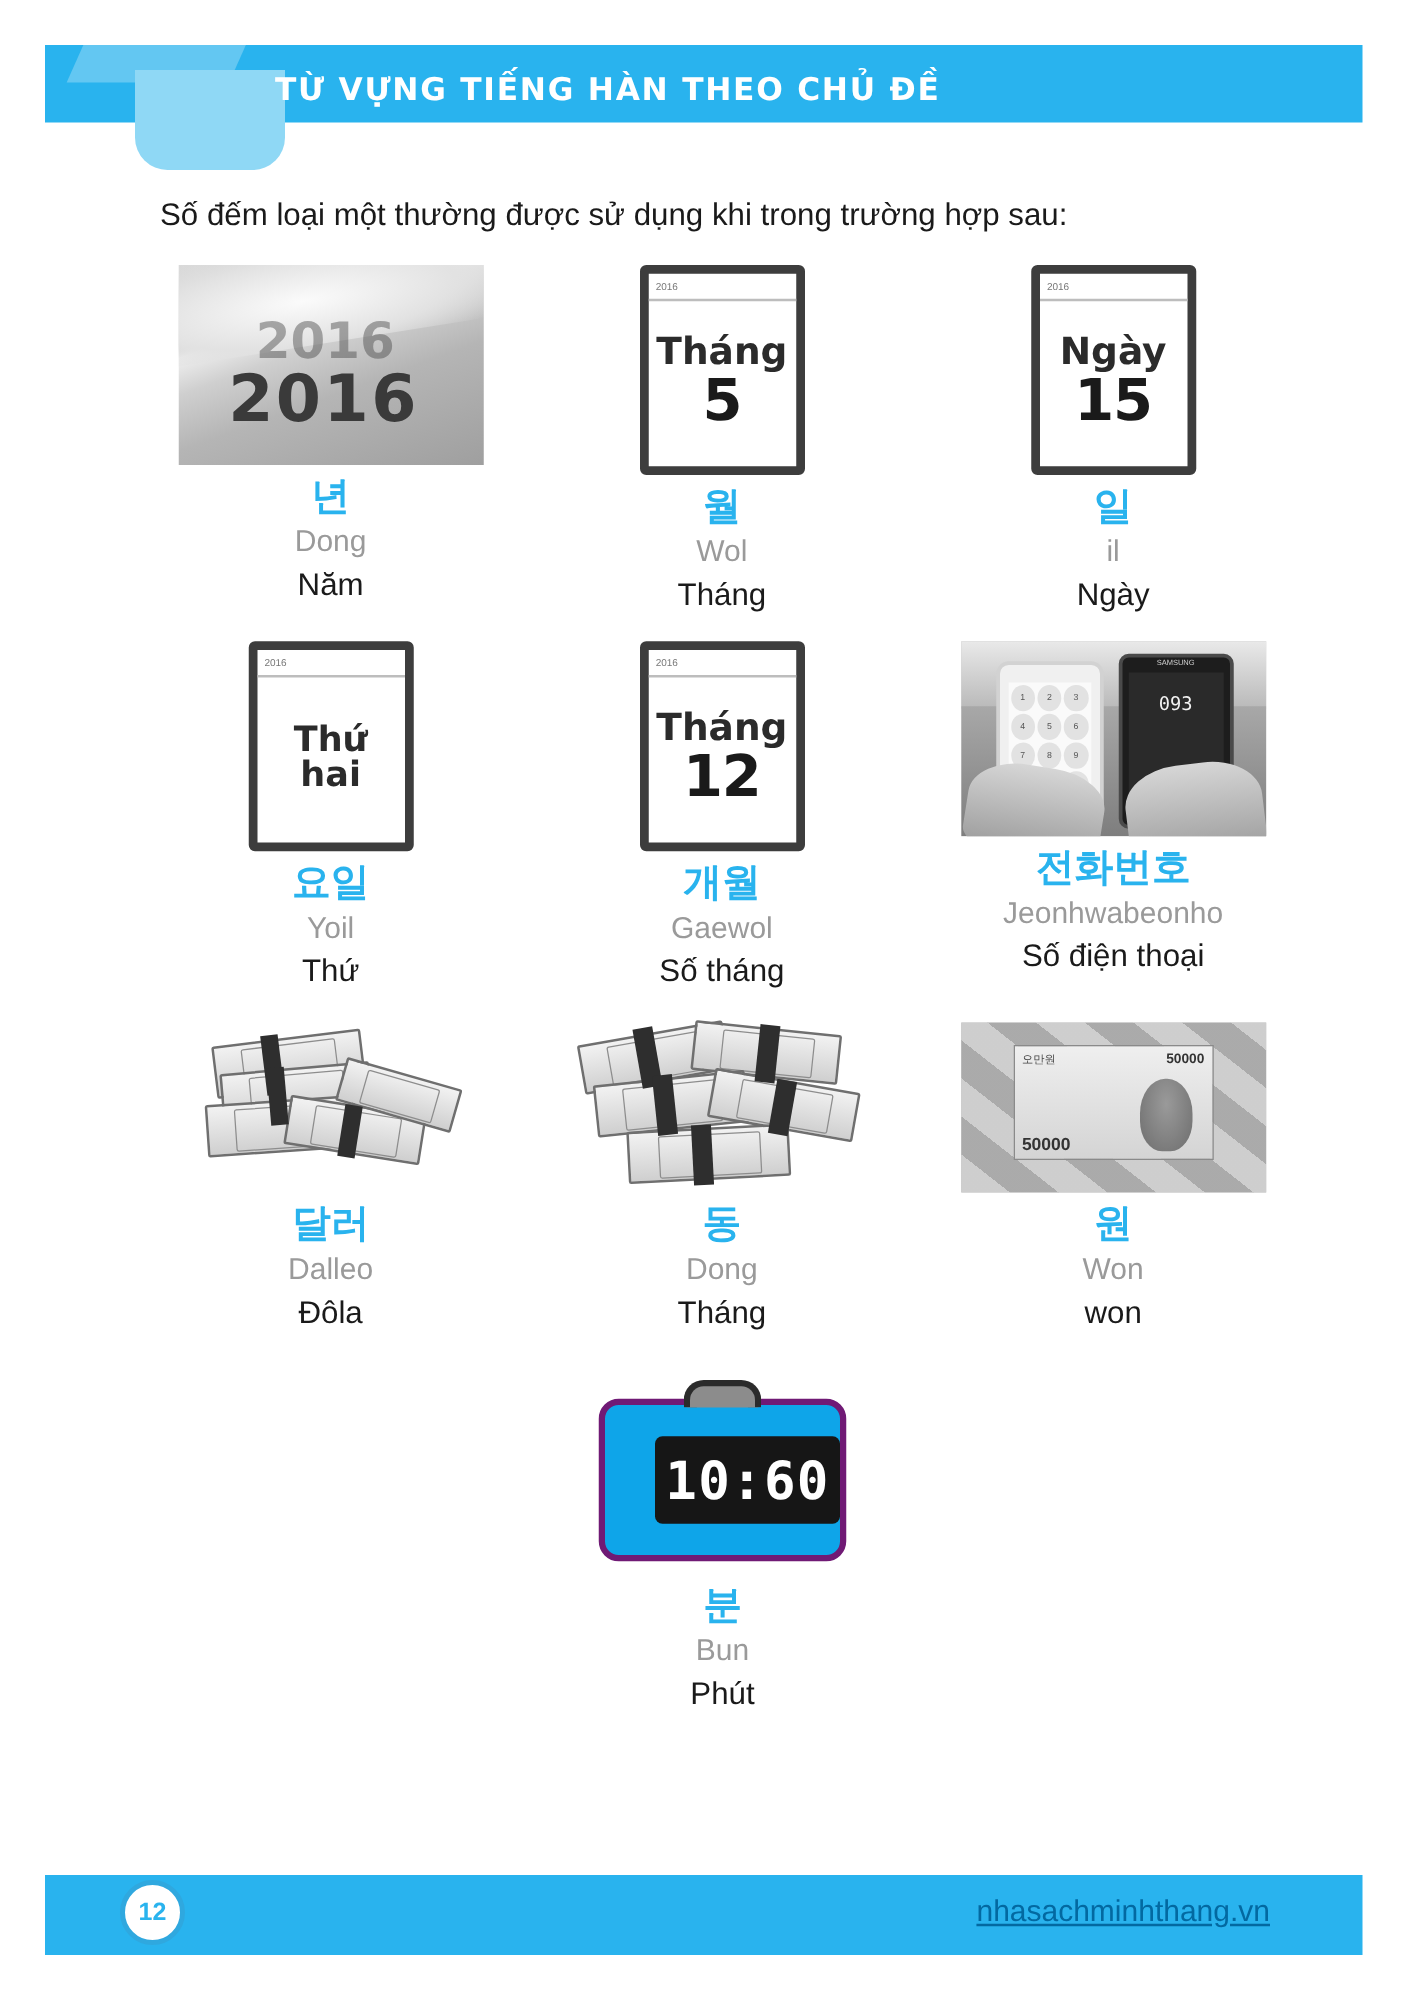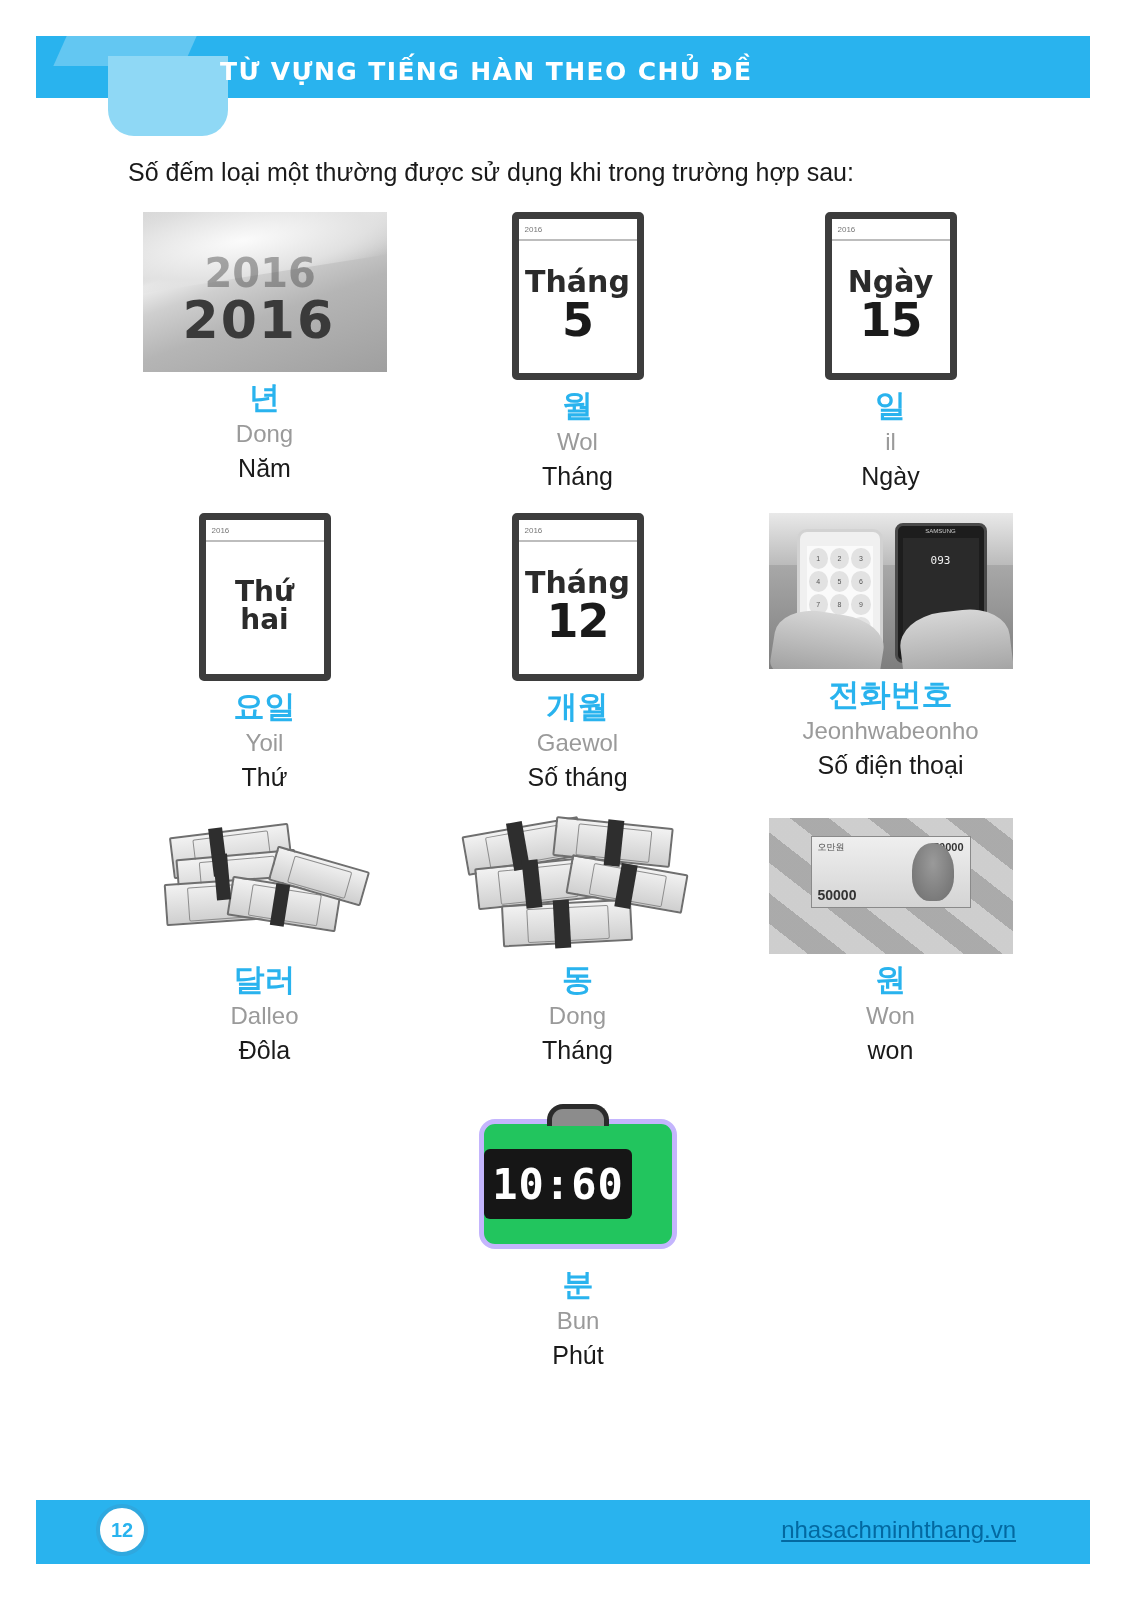--- a/index.html
+++ b/index.html
@@ -237,21 +237,21 @@
     width: 92px; height: 140px;
     background: #1d1d1d;
     border-radius: 8px;
     border: 3px solid #4a4a4a;
   }
   .phone-b .scr {
     position: absolute; top: 12px; left: 5px; right: 5px; bottom: 14px;
     background: #2a2a2a;
   }
   .phone-b .num {
-    color: #f2f2f2; font-size: 11px; text-align: center; margin-top: 16px;
+    color: #f2f2f2; font-size: 15px; text-align: center; margin-top: 16px;
     font-family: "DejaVu Sans Mono", monospace;
   }
   .phone-brand {
     position: absolute; top: 2px; left: 0; right: 0;
     text-align: center; color: #cfcfcf; font-size: 6px;
   }
   .call-btn {
     position: absolute; bottom: 16px; left: 50%;
     transform: translateX(-50%);
     width: 20px; height: 20px; border-radius: 50%;
@@ -298,42 +298,42 @@
   }
   .won-note .back-notes {
     position: absolute; inset: 0;
     background:
       repeating-linear-gradient(38deg, #d2d2d2 0 24px, #a8a8a8 24px 48px);
     opacity: .85;
   }
   .won-note .front {
     position: absolute;
     left: 42px; top: 18px;
-    width: 160px; height: 72px;
+    width: 160px; height: 92px;
     background: linear-gradient(180deg,#efefef,#d4d4d4);
     border: 1px solid #8a8a8a;
   }
   .won-note .front .lbl-tl { position: absolute; top: 4px; left: 6px; font-size: 9px; color: #444; }
   .won-note .front .lbl-tr { position: absolute; top: 4px; right: 6px; font-size: 11px; font-weight: bold; color: #333; }
   .won-note .front .lbl-bl { position: absolute; bottom: 4px; left: 6px; font-size: 14px; font-weight: bold; color: #333; }
   .won-note .front .face {
     position: absolute; right: 16px; bottom: 6px;
     width: 42px; height: 58px;
     border-radius: 48% 48% 42% 42%;
     background: radial-gradient(ellipse at 50% 35%, #9a9a9a, #6d6d6d);
   }
 
   
   .clock {
     width: 198px; height: 130px;
-    background: #22c55e;
-    border: 5px solid #c4b5fd;
+    background: #0ea5e9;
+    border: 5px solid #701a75;
     border-radius: 16px;
     position: relative;
-    display: flex; align-items: center; justify-content: flex-start;
+    display: flex; align-items: center; justify-content: flex-end;
   }
   .clock .handle {
     position: absolute;
     top: -20px; left: 50%;
     transform: translateX(-50%);
     width: 62px; height: 22px;
     border: 5px solid #2b2b2b;
     border-bottom: none;
     border-radius: 16px 16px 0 0;
     background: #8c8c8c;

